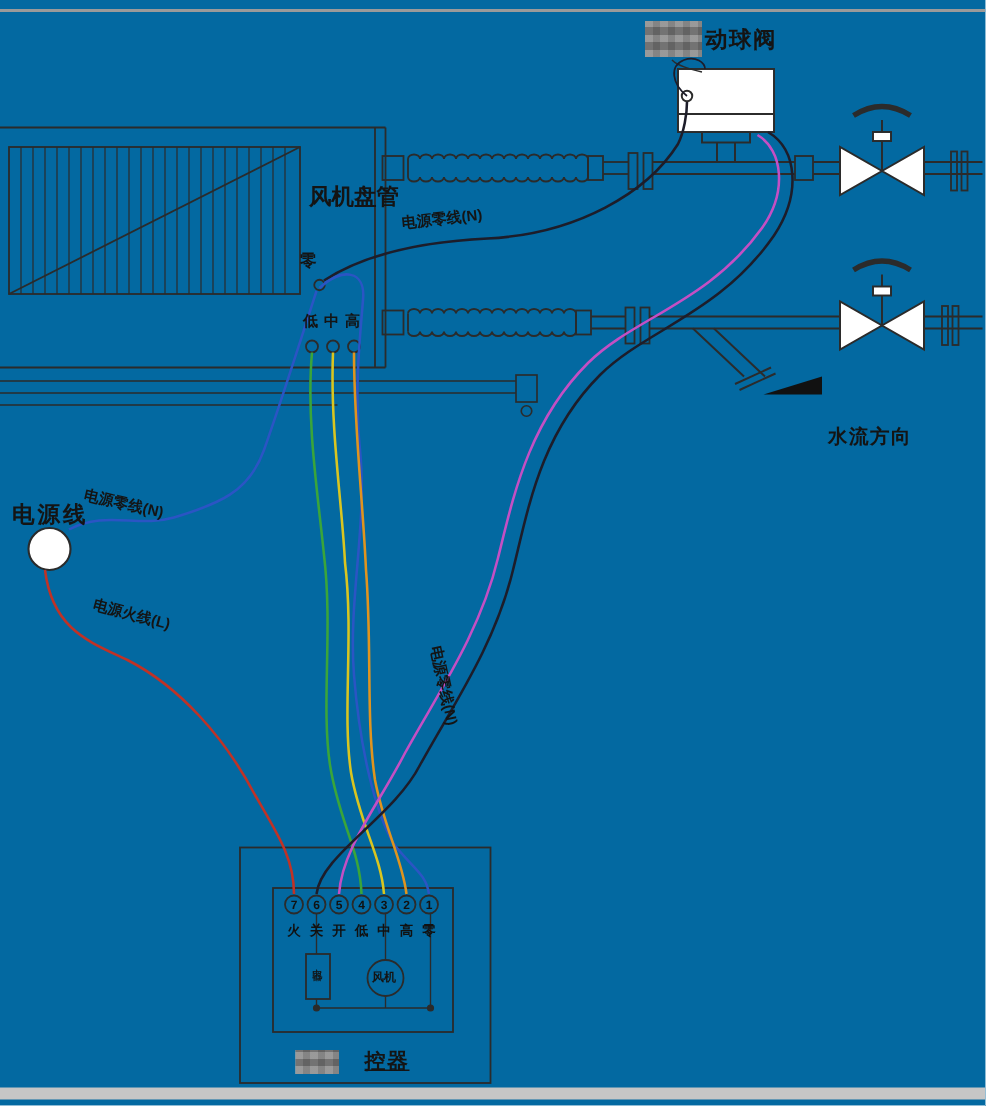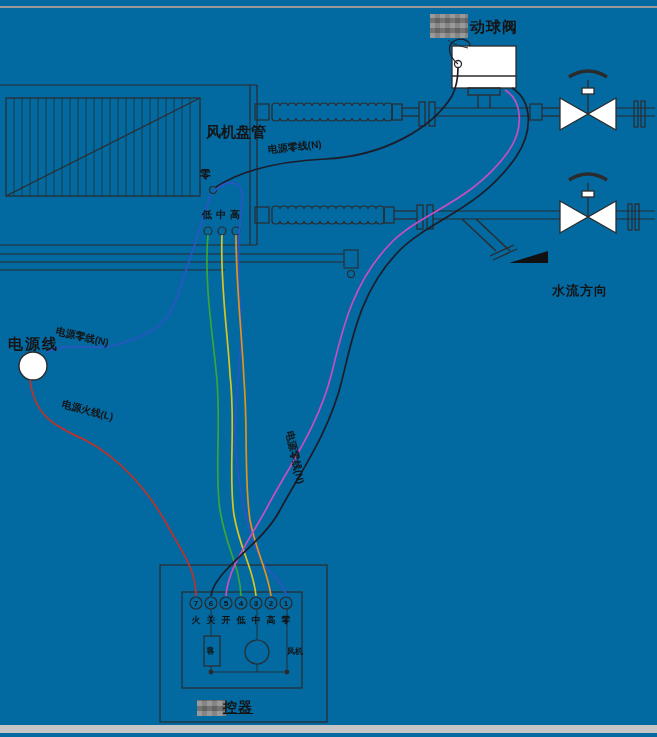--- a/index.html
+++ b/index.html
@@ -11,23 +11,23 @@
   #lbl-fan-coil{left:206px;top:124px;font-size:15px;}
   #lbl-neutral-top{left:268px;top:145px;font-size:10px;transform:rotate(-6deg);transform-origin:left center;}
   #lbl-zero{left:200px;top:169px;font-size:11px;}
   .speed{top:210px;font-size:10px;}
   #lbl-low{left:202px;} #lbl-mid{left:216px;} #lbl-high{left:230px;}
   #lbl-power{left:8px;top:336px;font-size:15px;letter-spacing:2px;}
   #lbl-power-neutral{left:56px;top:326px;font-size:10px;transform:rotate(13deg);transform-origin:left center;}
   #lbl-power-live{left:62px;top:399px;font-size:10px;transform:rotate(15deg);transform-origin:left center;}
   #lbl-neutral-vert{left:294px;top:430px;font-size:10px;transform:rotate(78deg);transform-origin:left top;}
   #lbl-water-flow{left:552px;top:248px;font-size:13px;letter-spacing:1px;margin-top:36px;}
-  #lbl-controller{left:223px;top:700px;font-size:14px;letter-spacing:1px;text-decoration:underline;}
+  #lbl-controller{left:243px;top:700px;font-size:14px;letter-spacing:1px;text-decoration:underline;}
   #lbl-capacitor{left:207px;top:640px;font-size:7px;font-weight:normal;writing-mode:vertical-rl;letter-spacing:1px;}
-  #lbl-fan{left:248px;top:648px;font-size:8px;margin-left:39px;}
+  #lbl-fan{left:248px;top:648px;font-size:8px;}
   .tnum{position:absolute;width:12px;text-align:center;top:599px;font-size:8px;font-weight:bold;color:#111;}
   .tname{position:absolute;width:12px;text-align:center;top:614px;font-size:9px;font-weight:bold;color:#111;}
   .pixel-blur{position:absolute;background:
       repeating-linear-gradient(90deg,#bdbdbd 0 5px,#a3a3a3 5px 10px),
       repeating-linear-gradient(0deg,#cfcfcf 0 5px,#9b9b9b 5px 10px);
       background-blend-mode:multiply;}
   #blur-top{left:430px;top:14px;width:38px;height:24px;}
   #blur-bottom{left:197px;top:700px;width:29px;height:16px;}
 </style>
 </head>

